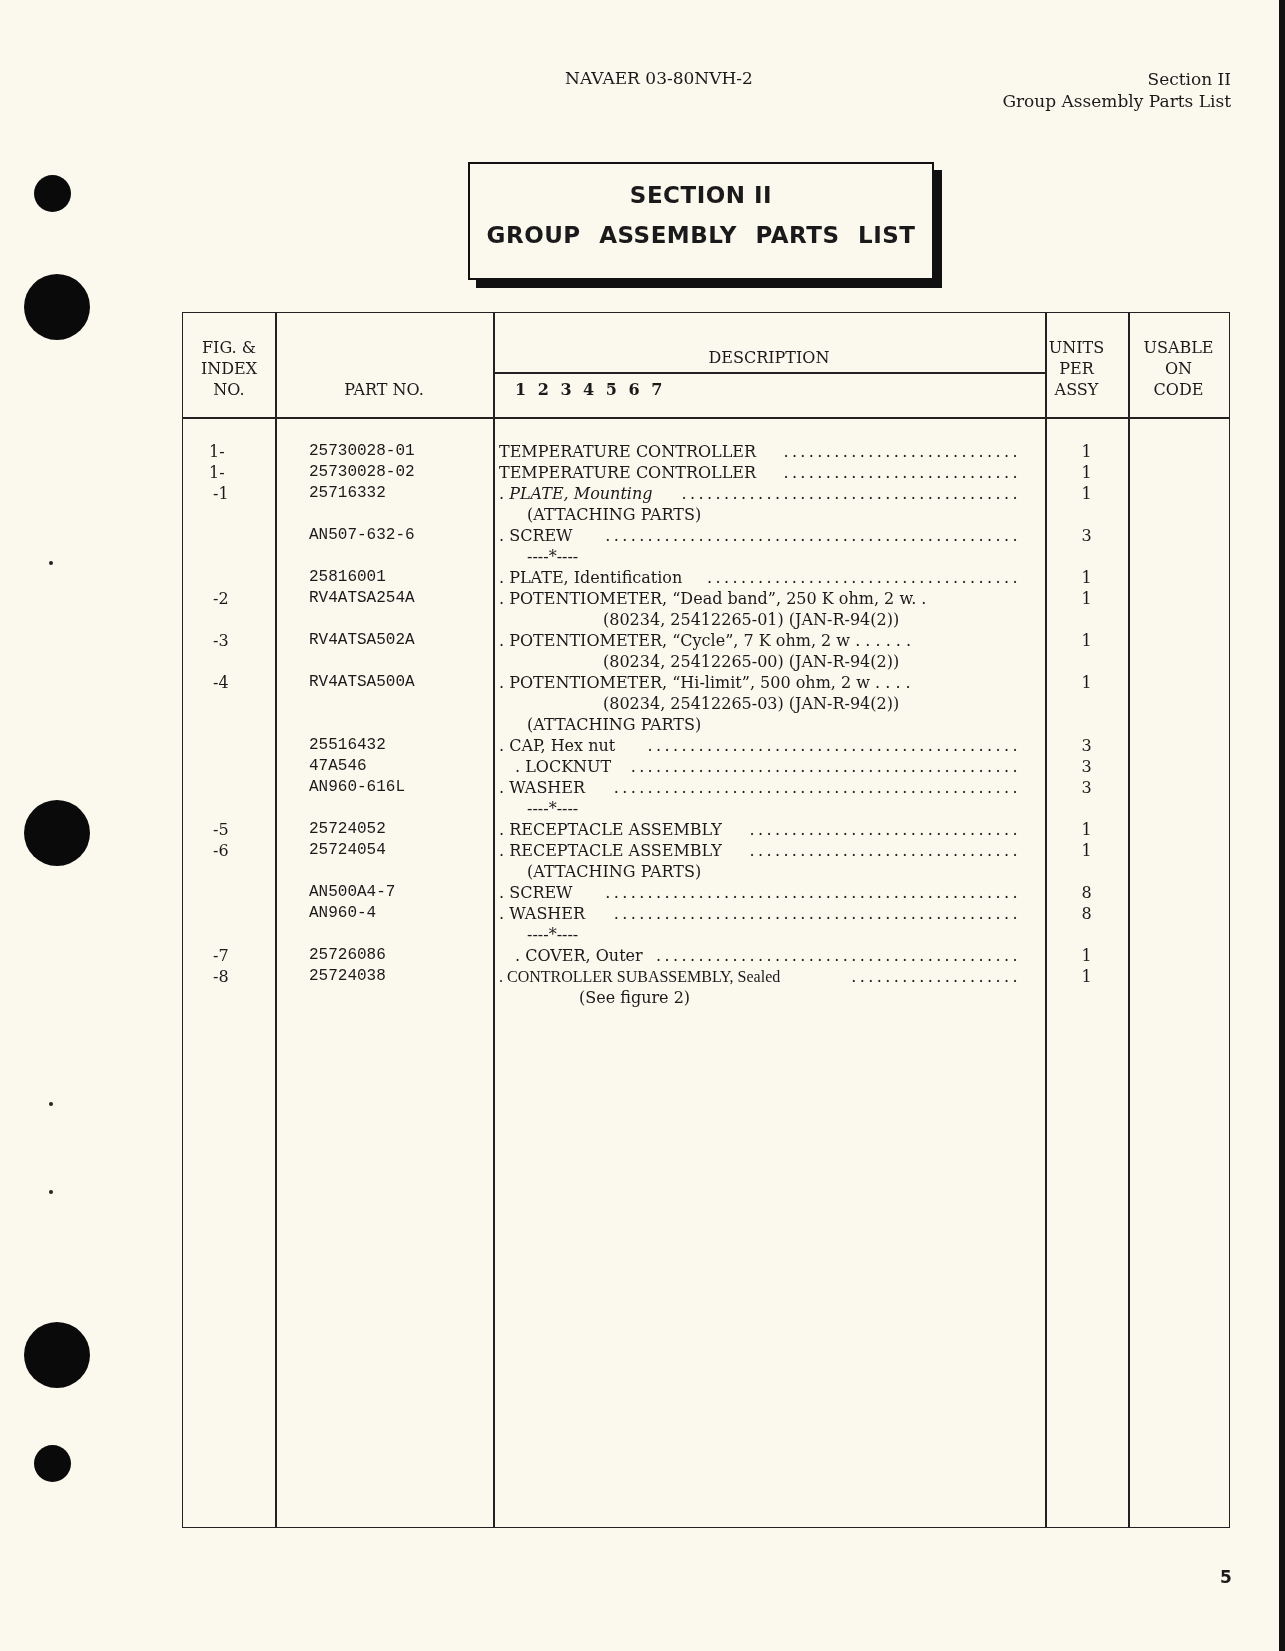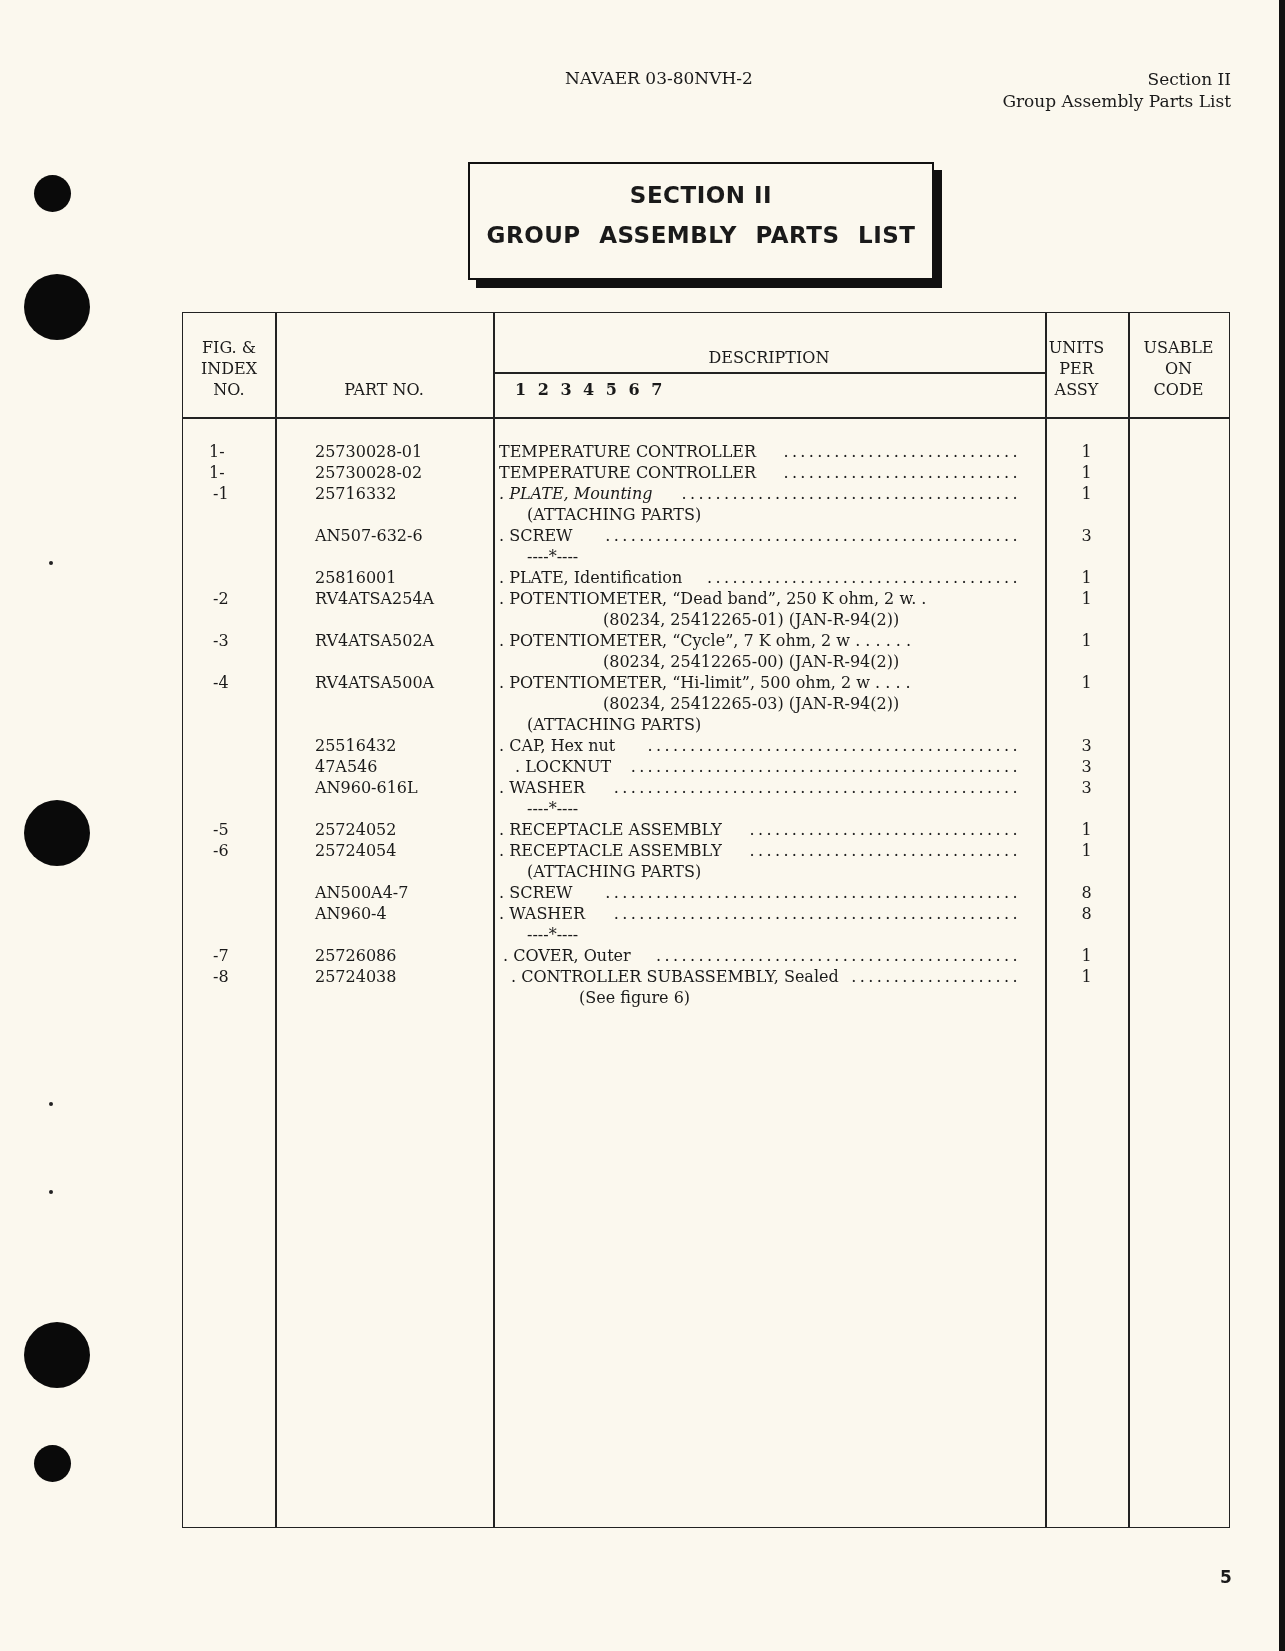--- a/index.html
+++ b/index.html
@@ -38,21 +38,21 @@
   .th-fig { left: 0; width: 92px; top: 24px; }
   .th-part { left: 92px; width: 218px; top: 66px; }
   .th-desc { left: 310px; width: 552px; top: 34px; }
   .th-nums { left: 332px; top: 66px; font-weight: bold; font-size: 16px; word-spacing: 6px; }
   .th-units { left: 862px; width: 63px; top: 24px; }
   .th-usable { left: 945px; width: 101px; top: 24px; }
 
   .rows { position: absolute; left: 0; top: 128px; width: 1046px; }
   .row { position: relative; height: 21px; font-size: 16px; line-height: 21px; white-space: nowrap; }
   .c-fig { position: absolute; left: 0; width: 92px; }
-  .c-part { position: absolute; left: 132px; }
+  .c-part { position: absolute; left: 126px; font-family: Liberation Mono, monospace; }
   .c-desc { position: absolute; left: 316px; width: 522px; overflow: hidden; }
   .c-units { position: absolute; left: 862px; width: 83px; text-align: center; }
   .page-num { position: absolute; left: 1220px; top: 1567px; font-family: "DejaVu Sans", "Liberation Sans", sans-serif; font-weight: bold; font-size: 17px; }
 </style>
 </head>
 <body>
 
 <div class="right-edge"></div>
 
 <div class="hole" style="left:34px;top:175px;width:37px;height:37px;"></div>
@@ -243,31 +243,31 @@
       </div>
       <div class="row">
         <span class="c-fig" style="padding-left: 26px;"></span>
         <span class="c-part"></span>
         <span class="c-desc"><span style="margin-left: 28px;">----*----</span></span>
         <span class="c-units"></span>
       </div>
       <div class="row">
         <span class="c-fig" style="padding-left: 30px;">-7</span>
         <span class="c-part">25726086</span>
-        <span class="c-desc"><span style="margin-left: 4px;">. COVER, Outer</span><span class="leader" style="position: absolute; right: 0px; top: 0px; background: rgb(251, 248, 238); padding-left: 4px; letter-spacing: 3.4px;">...........................................</span></span>
+        <span class="c-desc"><span style="margin-left: 16px;">. COVER, Outer</span><span class="leader" style="position: absolute; right: 0px; top: 0px; background: rgb(251, 248, 238); padding-left: 4px; letter-spacing: 3.4px;">...........................................</span></span>
         <span class="c-units">1</span>
       </div>
       <div class="row">
         <span class="c-fig" style="padding-left: 30px;">-8</span>
         <span class="c-part">25724038</span>
-        <span class="c-desc"><span style="margin-left: 12px;">. CONTROLLER SUBASSEMBLY, Sealed</span><span class="leader" style="position: absolute; right: 0px; top: 0px; background: rgb(251, 248, 238); padding-left: 4px; letter-spacing: 3.4px;">....................</span></span>
-        <span class="c-units">1</span>
-      </div>
-      <div class="row">
-        <span class="c-fig" style="padding-left: 26px;"></span>
-        <span class="c-part"></span>
-        <span class="c-desc"><span style="margin-left: 80px;">(See figure 6)</span></span>
+        <span class="c-desc"><span style="margin-left: 0px; font-family: Liberation Serif, serif;">. CONTROLLER SUBASSEMBLY, Sealed</span><span class="leader" style="position: absolute; right: 0px; top: 0px; background: rgb(251, 248, 238); padding-left: 4px; letter-spacing: 3.4px;">....................</span></span>
+        <span class="c-units">1</span>
+      </div>
+      <div class="row">
+        <span class="c-fig" style="padding-left: 26px;"></span>
+        <span class="c-part"></span>
+        <span class="c-desc"><span style="margin-left: 80px;">(See figure 2)</span></span>
         <span class="c-units"></span>
       </div>
     </div>
 </div>
 
 <div class="page-num">5</div>
 
 </body></html>

